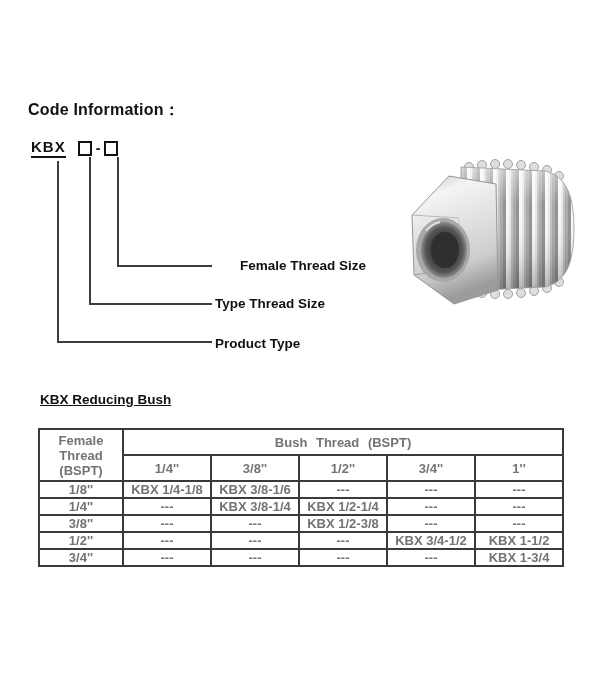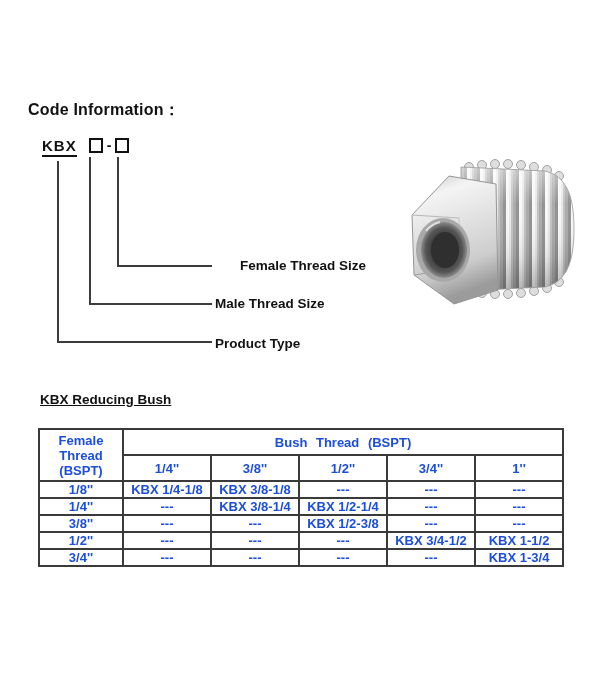--- a/index.html
+++ b/index.html
@@ -21,24 +21,24 @@
     font-weight: bold;
     letter-spacing: 0.2px;
     white-space: nowrap;
   }
   #code-heading { left: 28px; top: 100px; }
   #desc-heading { left: 40px; top: 371px; }
 
   
   .code-row {
     position: absolute;
-    left: 42px;
+    left: 31px;
     top: 138px;
     display: flex;
-    align-items: flex-start;
+    align-items: center;
     height: 20px;
   }
   .code-prefix {
     font-size: 15px;
     font-weight: bold;
     letter-spacing: 1px;
     border-bottom: 2px solid #111111;
     padding-bottom: 1px;
     line-height: 16px;
   }
@@ -107,21 +107,21 @@
     border-collapse: collapse;
     table-layout: fixed;
   }
   .sizes th, .sizes td {
     border: 2px solid #3a3a3a;
     font-size: 13px;
     font-weight: bold;
     text-align: center;
     vertical-align: middle;
     padding: 0 2px;
-    color: #1d4ed8;
+    color: #737373;
     background: #ffffff;
   }
   .sizes .hdr-row th { height: 26px; }
   .sizes .data-row th, .sizes .data-row td { height: 16px; }
   .sizes th.corner { line-height: 15px; padding: 2px 6px; }
   .sizes th.group { word-spacing: 5px; }
 </style>
 </head>
 <body>
 
@@ -137,21 +137,21 @@
   </div>
 
   <div id="v-product" class="line v-line"></div>
   <div id="v-male" class="line v-line"></div>
   <div id="v-female" class="line v-line"></div>
   <div id="h-female" class="line h-line"></div>
   <div id="h-male" class="line h-line"></div>
   <div id="h-product" class="line h-line"></div>
 
   <div id="label-female" class="diagram-label">Female Thread Size</div>
-  <div id="label-male" class="diagram-label">Male Thread Size</div>
+  <div id="label-male" class="diagram-label">Type Thread Size</div>
   <div id="label-product" class="diagram-label">Product Type</div>
 
   <svg class="photo" viewBox="0 0 182 168" aria-hidden="true">
     <defs>
       <pattern id="thrP" x="0" y="0" width="13" height="168" patternUnits="userSpaceOnUse">
         <rect width="13" height="168" fill="#e8e8e8"></rect>
         <rect x="0" width="3" height="168" fill="#939393"></rect>
         <rect x="3" width="3" height="168" fill="#f8f8f8"></rect>
         <rect x="8" width="2" height="168" fill="#c2c2c2"></rect>
         <rect x="10" width="3" height="168" fill="#ababab"></rect>
@@ -229,21 +229,21 @@
     <tr class="hdr-row">
       <th>1/4''</th>
       <th>3/8''</th>
       <th>1/2''</th>
       <th>3/4''</th>
       <th>1''</th>
     </tr>
     <tr class="data-row">
       <th>1/8''</th>
       <td>KBX 1/4-1/8</td>
-      <td>KBX 3/8-1/8</td>
+      <td>KBX 3/8-1/6</td>
       <td>---</td>
       <td>---</td>
       <td>---</td>
     </tr>
     <tr class="data-row">
       <th>1/4''</th>
       <td>---</td>
       <td>KBX 3/8-1/4</td>
       <td>KBX 1/2-1/4</td>
       <td>---</td>

